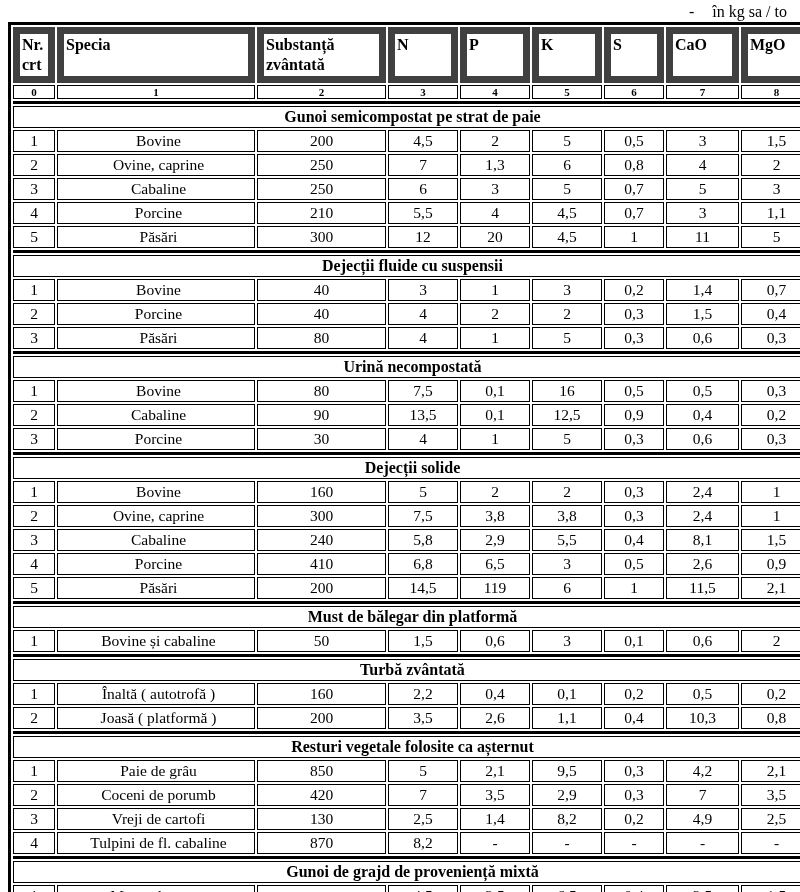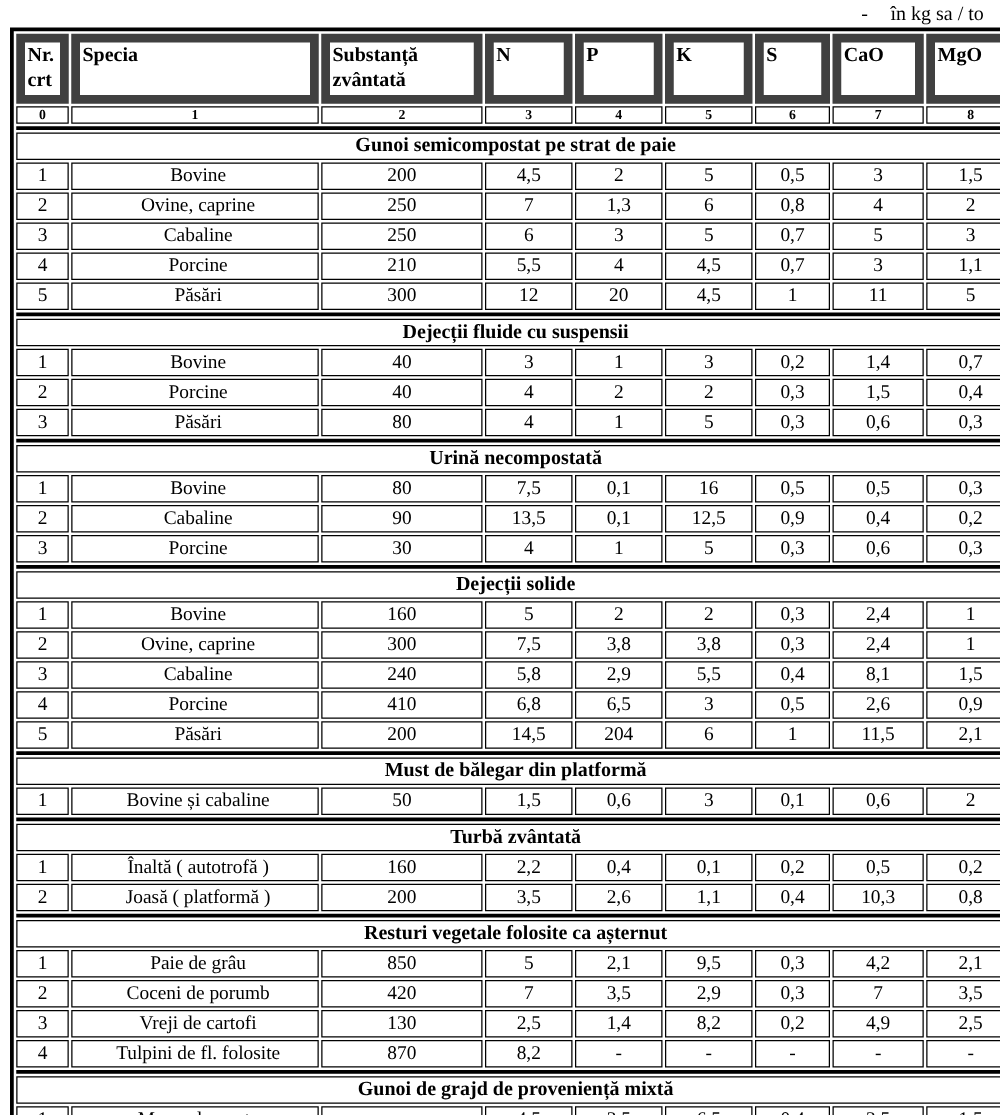--- a/index.html
+++ b/index.html
@@ -312,21 +312,21 @@
           <td>3</td>
           <td>0,5</td>
           <td>2,6</td>
           <td>0,9</td>
         </tr>
         <tr class="data-row">
           <td>5</td>
           <td class="col-specia">Păsări</td>
           <td>200</td>
           <td>14,5</td>
-          <td>204</td>
+          <td>119</td>
           <td>6</td>
           <td>1</td>
           <td>11,5</td>
           <td>2,1</td>
         </tr>
         <tr class="rule-row">
           <td colspan="9"></td>
         </tr>
         <tr class="section-row">
           <td colspan="9">Must de bălegar din platformă</td>
@@ -404,21 +404,21 @@
           <td>130</td>
           <td>2,5</td>
           <td>1,4</td>
           <td>8,2</td>
           <td>0,2</td>
           <td>4,9</td>
           <td>2,5</td>
         </tr>
         <tr class="data-row">
           <td>4</td>
-          <td class="col-specia">Tulpini de fl. folosite</td>
+          <td class="col-specia">Tulpini de fl. cabaline</td>
           <td>870</td>
           <td>8,2</td>
           <td>-</td>
           <td>-</td>
           <td>-</td>
           <td>-</td>
           <td>-</td>
         </tr>
         <tr class="rule-row">
           <td colspan="9"></td>

